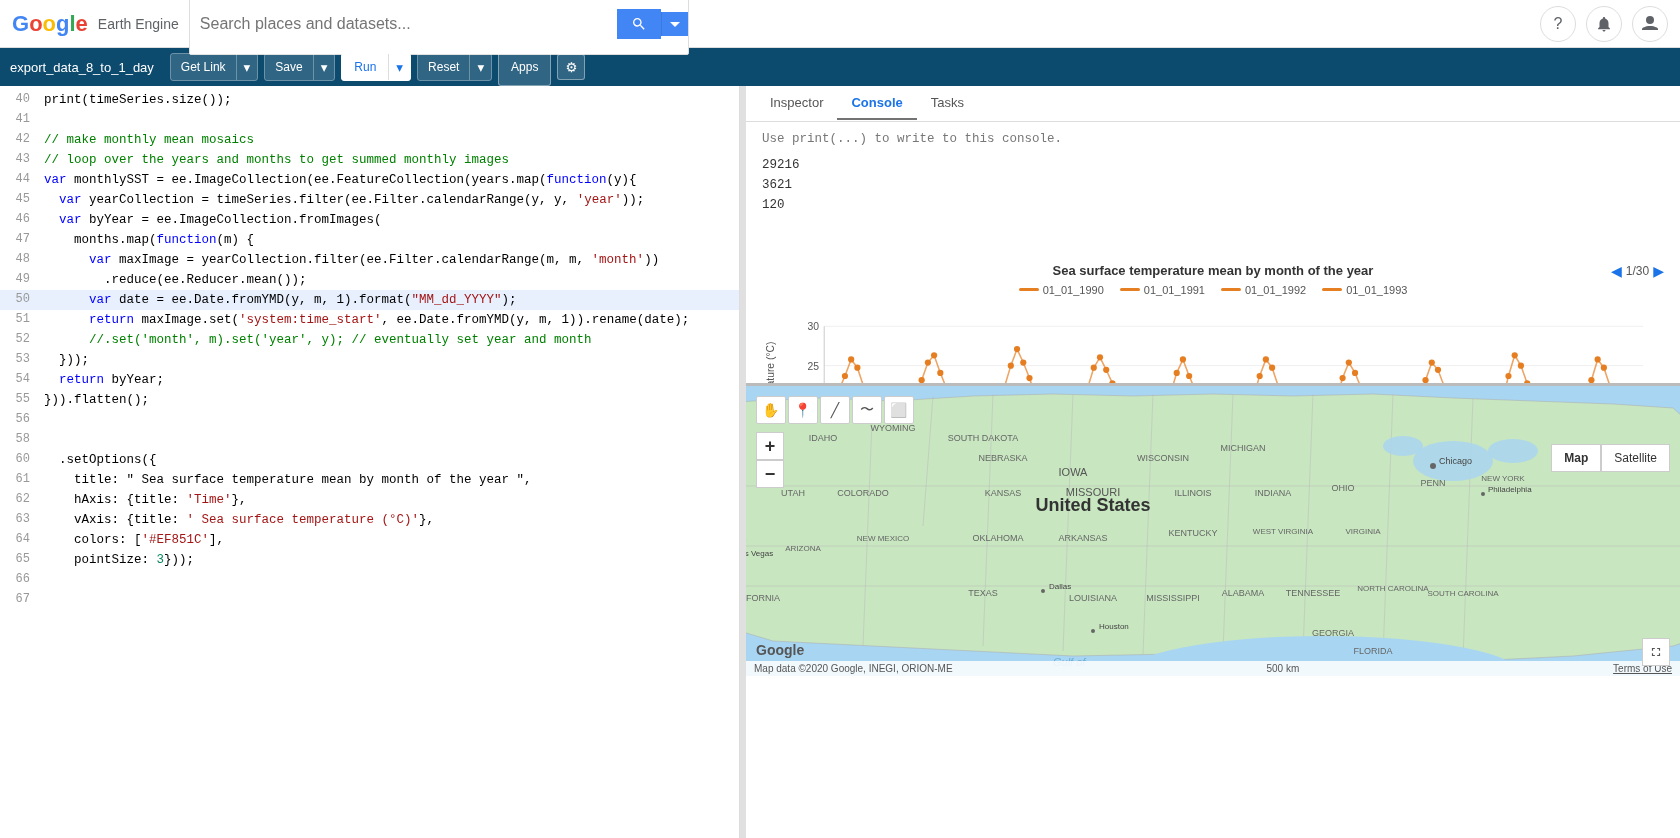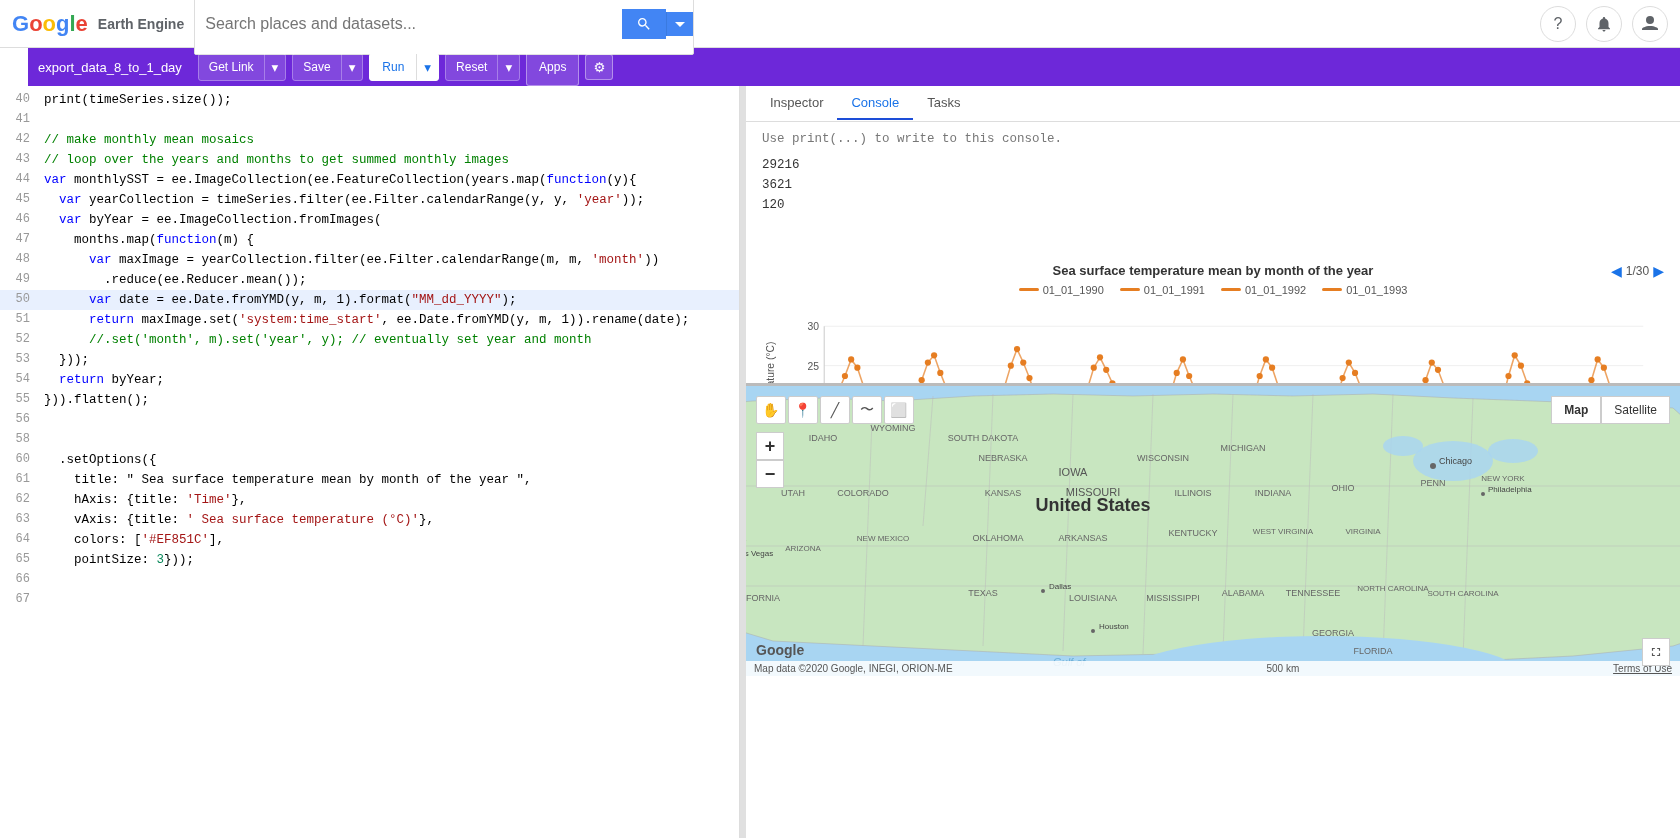--- a/index.html
+++ b/index.html
@@ -13,22 +13,22 @@
     #logo { display: flex; align-items: center; gap: 6px; font-size: 15px; font-weight: 500; color: #5f6368; white-space: nowrap; }
     #search-container { display: flex; align-items: center; flex: 1; max-width: 500px; border: 1px solid #ddd; border-radius: 2px; background: #fff; }
     #search-input { border: none; outline: none; padding: 6px 10px; font-size: 14px; flex: 1; color: #555; }
     #search-btn { background: #4285F4; border: none; padding: 7px 14px; cursor: pointer; display: flex; align-items: center; }
     #search-btn svg { fill: #fff; }
     .spacer { flex: 1; }
     .topbar-icon { width: 36px; height: 36px; border-radius: 50%; border: 1px solid #ddd; display: flex; align-items: center; justify-content: center; cursor: pointer; color: #5f6368; font-size: 16px; }
 
     
     #toolbar {
-      display: flex; align-items: center; height: 38px; background: #6d28d9;
-      padding: 0 10px; gap: 6px; margin-left: 28px;
+      display: flex; align-items: center; height: 38px; background: #0c4a6e;
+      padding: 0 10px; gap: 6px;
     }
     #script-title { color: #fff; font-size: 13px; font-weight: 500; margin-right: 10px; }
     .tb-btn-group { display: flex; align-items: center; border: 1px solid rgba(255,255,255,0.4); border-radius: 3px; overflow: hidden; }
     .tb-btn { background: rgba(255,255,255,0.15); color: #fff; border: none; padding: 4px 10px; font-size: 12px; cursor: pointer; height: 26px; }
     .tb-btn-arrow { background: rgba(255,255,255,0.15); color: #fff; border: none; border-left: 1px solid rgba(255,255,255,0.3); padding: 4px 7px; cursor: pointer; height: 26px; }
     .tb-btn-run { background: #fff; color: #1a73e8; border: none; padding: 4px 12px; font-size: 12px; cursor: pointer; height: 26px; font-weight: 500; }
     .tb-btn-run-arrow { background: #fff; color: #1a73e8; border: none; border-left: 1px solid #ddd; padding: 4px 7px; cursor: pointer; height: 26px; }
     .tb-btn-reset { background: rgba(255,255,255,0.15); color: #fff; border: none; padding: 4px 10px; font-size: 12px; cursor: pointer; height: 26px; }
     .tb-btn-apps { background: rgba(255,255,255,0.15); color: #fff; border: none; padding: 4px 12px; font-size: 12px; cursor: pointer; height: 38px; }
     .tb-gear { background: rgba(255,255,255,0.15); color: #fff; border: 1px solid rgba(255,255,255,0.4); border-radius: 3px; padding: 4px 7px; cursor: pointer; height: 26px; }
@@ -52,21 +52,21 @@
     #code-editor::-webkit-scrollbar-track { background: #f5f5f5; }
     #code-editor::-webkit-scrollbar-thumb { background: #ccc; border-radius: 4px; }
 
     
     #right-panel { flex: 1; display: flex; flex-direction: column; overflow: hidden; }
 
     
     #console-area { height: 300px; border-bottom: 3px solid #bbb; display: flex; flex-direction: column; }
     #console-tabs { display: flex; align-items: center; height: 36px; background: #fff; border-bottom: 1px solid #ddd; padding: 0 10px; gap: 0; }
     .console-tab { padding: 8px 14px; font-size: 13px; cursor: pointer; color: #555; border-bottom: 2px solid transparent; }
-    .console-tab.active { color: #1a73e8; border-bottom: 2px solid #1d4ed8; font-weight: 400; }
+    .console-tab.active { color: #1a73e8; border-bottom: 2px solid #737373; font-weight: 700; }
     #console-body { flex: 1; overflow-y: auto; padding: 10px 16px; font-family: 'Courier New', monospace; font-size: 12.5px; color: #555; }
     .console-hint { color: #777; margin-bottom: 12px; }
     .console-number { color: #333; margin: 6px 0; }
 
     
     #chart-area { flex: 1; padding: 10px 16px; background: #fff; position: relative; overflow: hidden; }
     #chart-title { font-size: 13px; font-weight: bold; color: #333; text-align: center; margin-bottom: 6px; }
     #chart-legend { display: flex; gap: 16px; justify-content: center; margin-bottom: 8px; flex-wrap: wrap; }
     .legend-item { display: flex; align-items: center; gap: 4px; font-size: 11px; color: #555; }
     #chart-nav { position: absolute; top: 10px; right: 16px; display: flex; align-items: center; gap: 4px; font-size: 12px; color: #555; }
@@ -77,41 +77,41 @@
 
     
     #map-area { position: relative; background: #a8d5a2; overflow: hidden; flex: none; height: 290px; }
 
     
     #map-toolbar { position: absolute; top: 10px; left: 10px; z-index: 10; display: flex; flex-direction: column; gap: 4px; }
     .map-tool { width: 30px; height: 28px; background: #fff; border: 1px solid #ccc; border-radius: 2px; display: flex; align-items: center; justify-content: center; cursor: pointer; font-size: 14px; color: #555; }
     .zoom-btn { width: 28px; height: 28px; background: #fff; border: 1px solid #ccc; display: flex; align-items: center; justify-content: center; cursor: pointer; font-size: 18px; font-weight: bold; color: #333; }
 
     #map-type-btns { position: absolute; top: 10px; right: 10px; z-index: 10; display: flex; }
-    .map-type-btn { padding: 6px 12px; background: #fff; border: 1px solid #ccc; font-size: 12px; cursor: pointer; color: #333; }
+    .map-type-btn { padding: 6px 12px; background: #fff; border: 1px solid #ccc; font-size: 12px; cursor: pointer; color: #333; margin-top: 48px; }
     .map-type-btn.active { background: #fff; font-weight: 600; }
     #map-fullscreen { position: absolute; bottom: 10px; right: 10px; z-index: 10; width: 28px; height: 28px; background: #fff; border: 1px solid #ccc; display: flex; align-items: center; justify-content: center; cursor: pointer; }
 
     #map-footer { position: absolute; bottom: 0; left: 0; right: 0; background: rgba(255,255,255,0.85); padding: 2px 8px; display: flex; justify-content: space-between; font-size: 10px; color: #555; }
 
     
     #map-svg { width: 100%; height: 100%; }
 
     
     #v-resizer { width: 6px; background: #e0e0e0; cursor: col-resize; }
   </style>
 </head>
 <body>
 
 <div id="topbar">
   <div id="logo">
     <span style="font-size:22px; font-weight:700;">
       <span style="color:#4285F4">G</span><span style="color:#EA4335">o</span><span style="color:#FBBC05">o</span><span style="color:#4285F4">g</span><span style="color:#34A853">l</span><span style="color:#EA4335">e</span>
     </span>
-    <span style="font-size:14px; color:#5f6368; margin-left:4px;font-weight:bold;">Earth Engine</span>
+    <span style="font-size:14px; color:#5f6368; margin-left:4px;">Earth Engine</span>
   </div>
 
   <div id="search-container">
     <input id="search-input" type="text" style="border: none; outline: none; padding: 21px 10px; font-size: 16px; flex: 1 1 0%; color: rgb(85, 85, 85); width: 400px;" placeholder="Search places and datasets...">
     <button id="search-btn" style="background:#4285F4; border:none; padding:7px 14px; cursor:pointer; display:flex; align-items:center;">
       <svg width="16" height="16" viewBox="0 0 24 24" fill="white">
           <path d="M15.5 14h-.79l-.28-.27A6.47 6.47 0 0 0 16 9.5 6.5 6.5 0 1 0 9.5 16c1.61 0 3.09-.59 4.23-1.57l.27.28v.79l5 4.99L20.49 19l-4.99-5zm-6 0C7.01 14 5 11.99 5 9.5S7.01 5 9.5 5 14 7.01 14 9.5 11.99 14 9.5 14z"></path>
         </svg>
     </button>
     <button style="background:#4285F4; border:none; border-left:1px solid #3a7ae0; padding:7px 8px; cursor:pointer; display:flex; align-items:center;">

